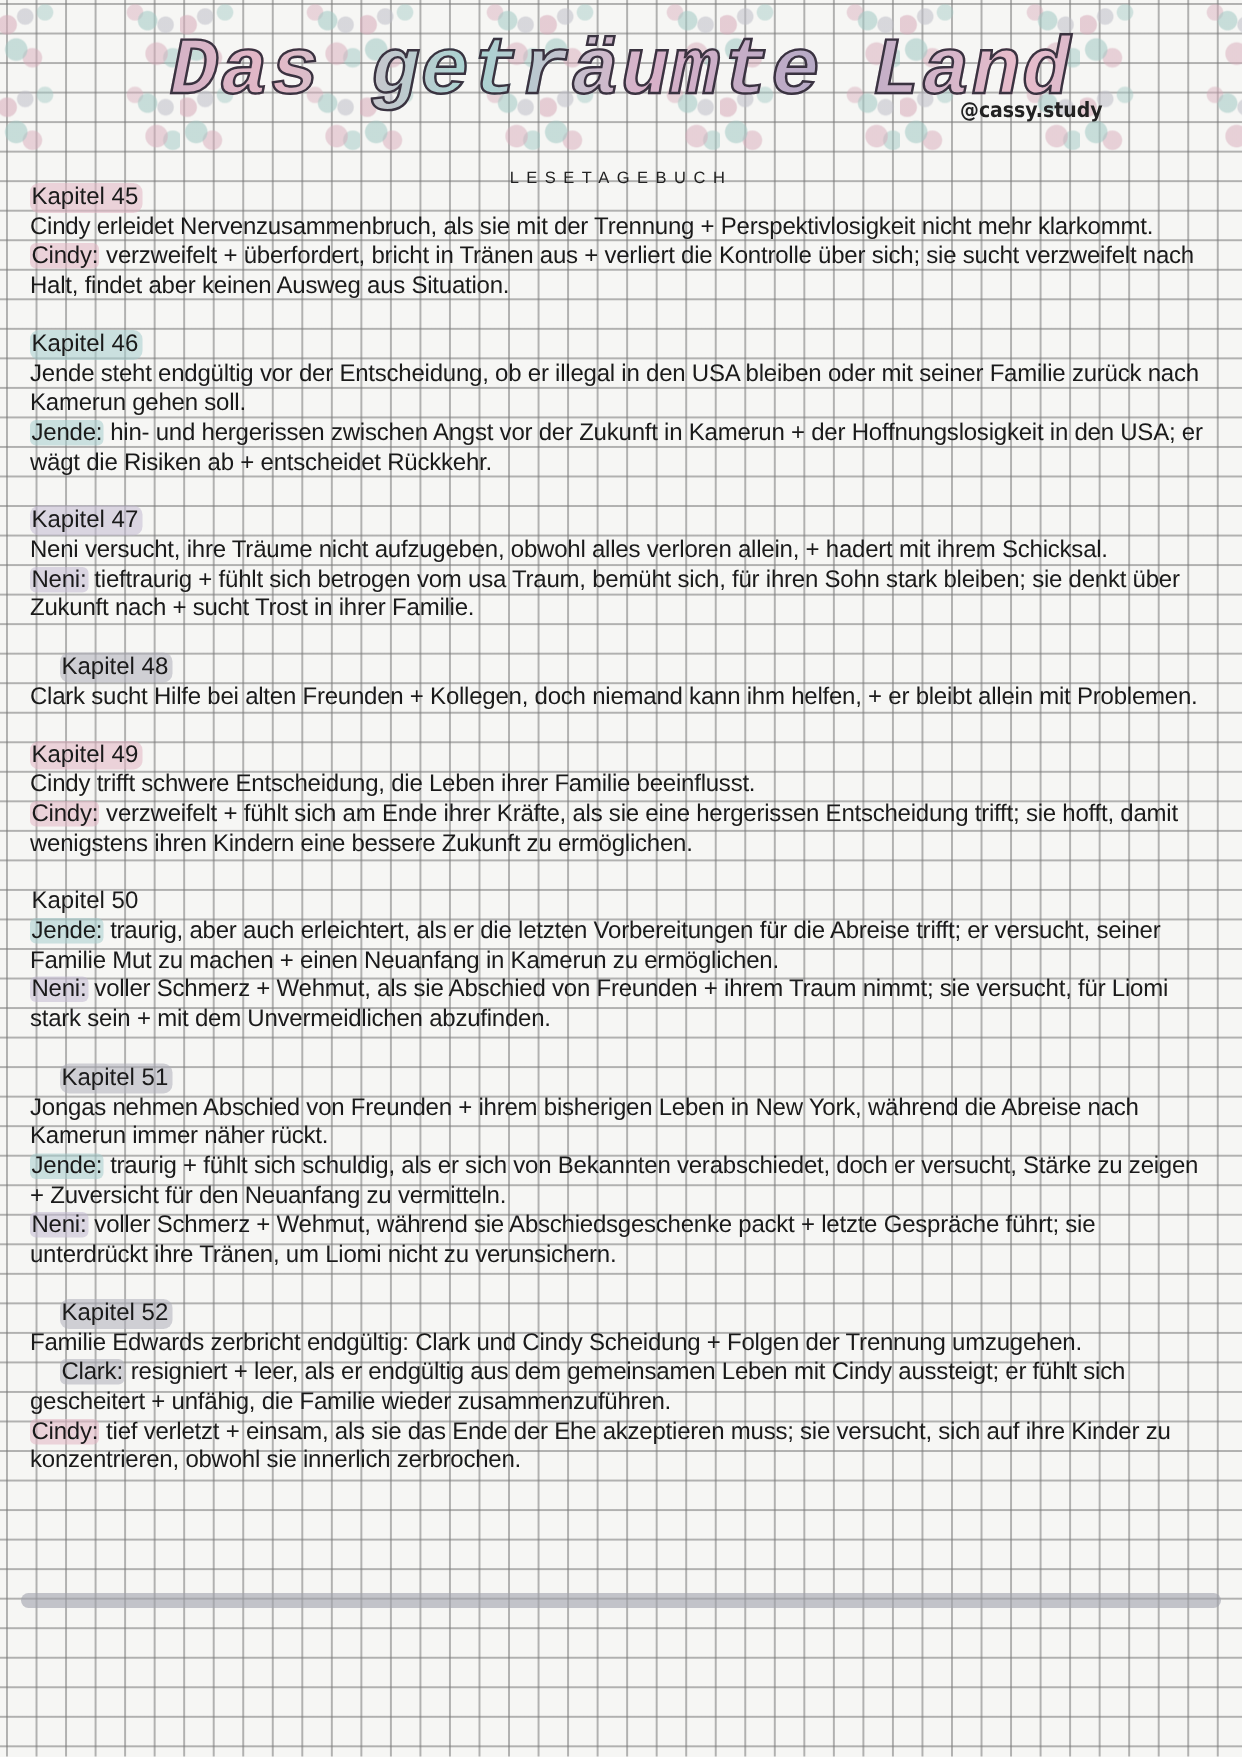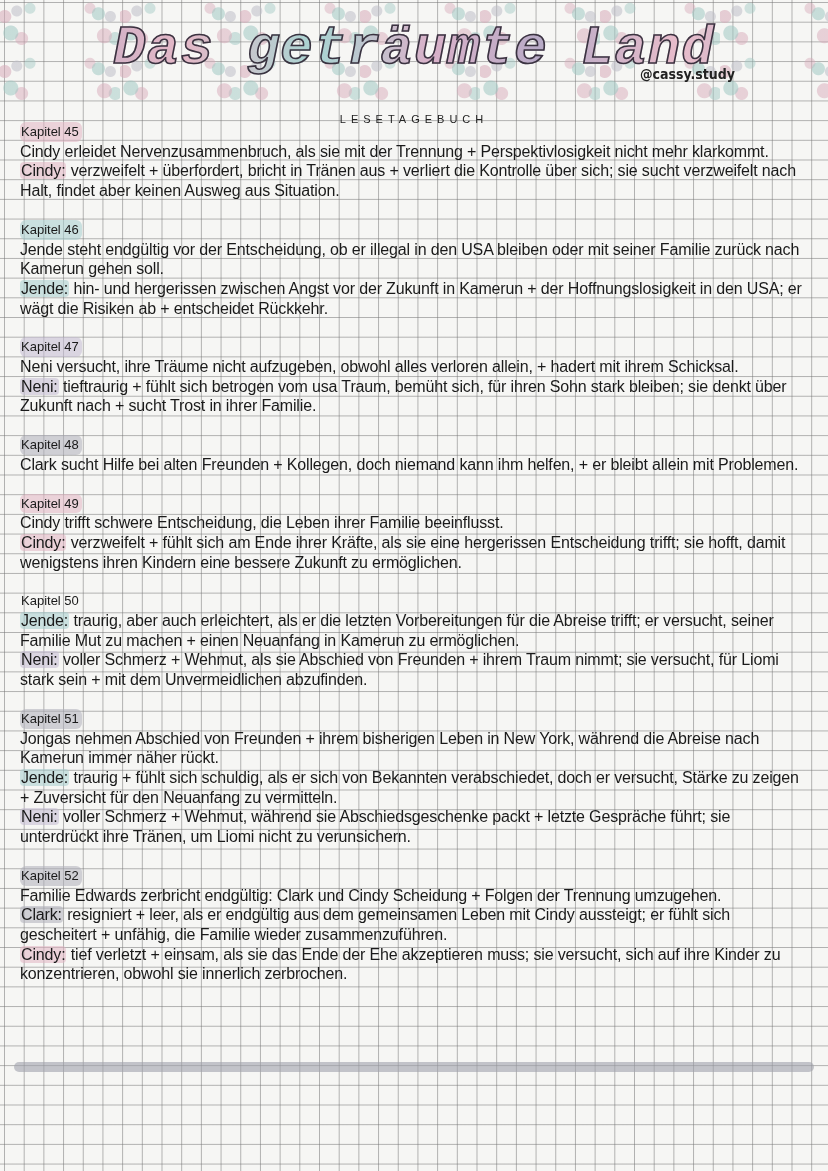--- a/index.html
+++ b/index.html
@@ -44,31 +44,31 @@
     }
     .subtitle {
       position: absolute; left: 0; width: 828px; top: 93px; text-align: center;
       font-size: 11px; letter-spacing: 5px; color: #222; margin-top: 20px;
     }
     .content {
       position: absolute; left: 20px; top: 122px; width: 790px;
     }
     .chapter { margin-bottom: 19px; }
     .ch-head {
-      display: inline-block; font-size: 13px; line-height: 19.7px;
+      display: inline-block; font-size: 16px; line-height: 19.7px;
       padding: 0 3px 0 1px; border-radius: 6px;
     }
     .line {
       font-size: 16px; line-height: 19.7px; margin: 0;
       letter-spacing: -0.15px;
     }
     .who { border-radius: 4px; padding: 0 1px; }
     .hl-pink { background: rgba(226,180,195,0.55); }
     .hl-teal { background: rgba(165,205,205,0.55); }
-    .hl-gray { background: rgba(175,175,185,0.55); }
+    .hl-gray { background: rgba(175,175,185,0.55); margin-left: 20px; }
     .hl-lav  { background: rgba(195,185,210,0.55); }
     .divider {
       position: absolute; left: 14px; top: 1062px; width: 800px; height: 10px;
       background: rgba(160,162,172,0.6); border-radius: 6px;
     }
   </style>
 </head>
 <body>
 
 <div class="header">

